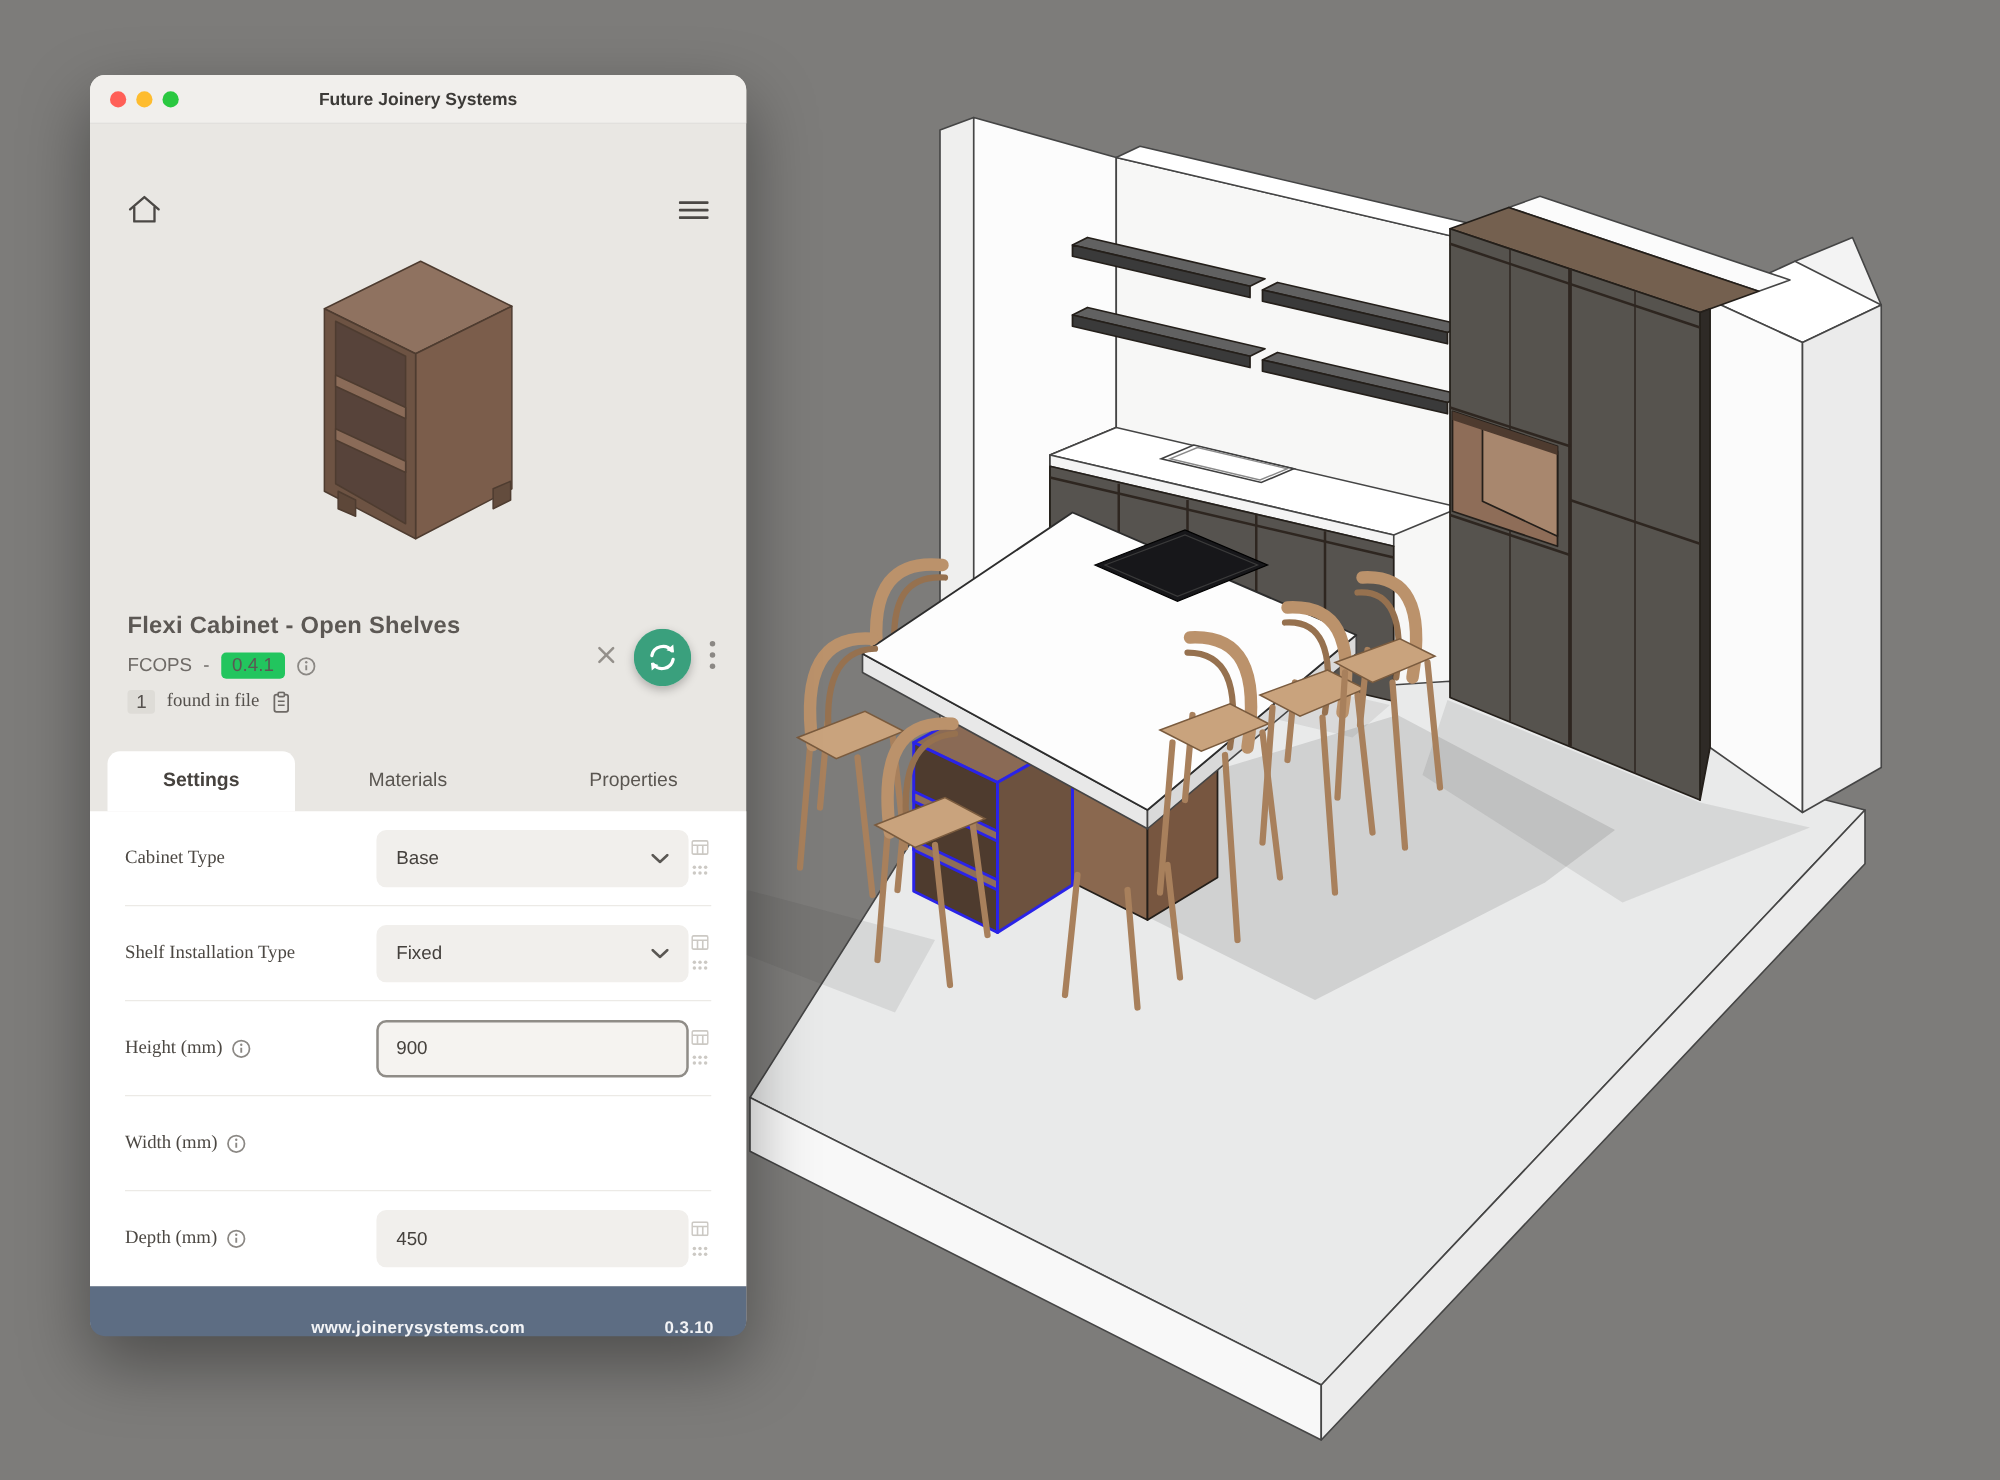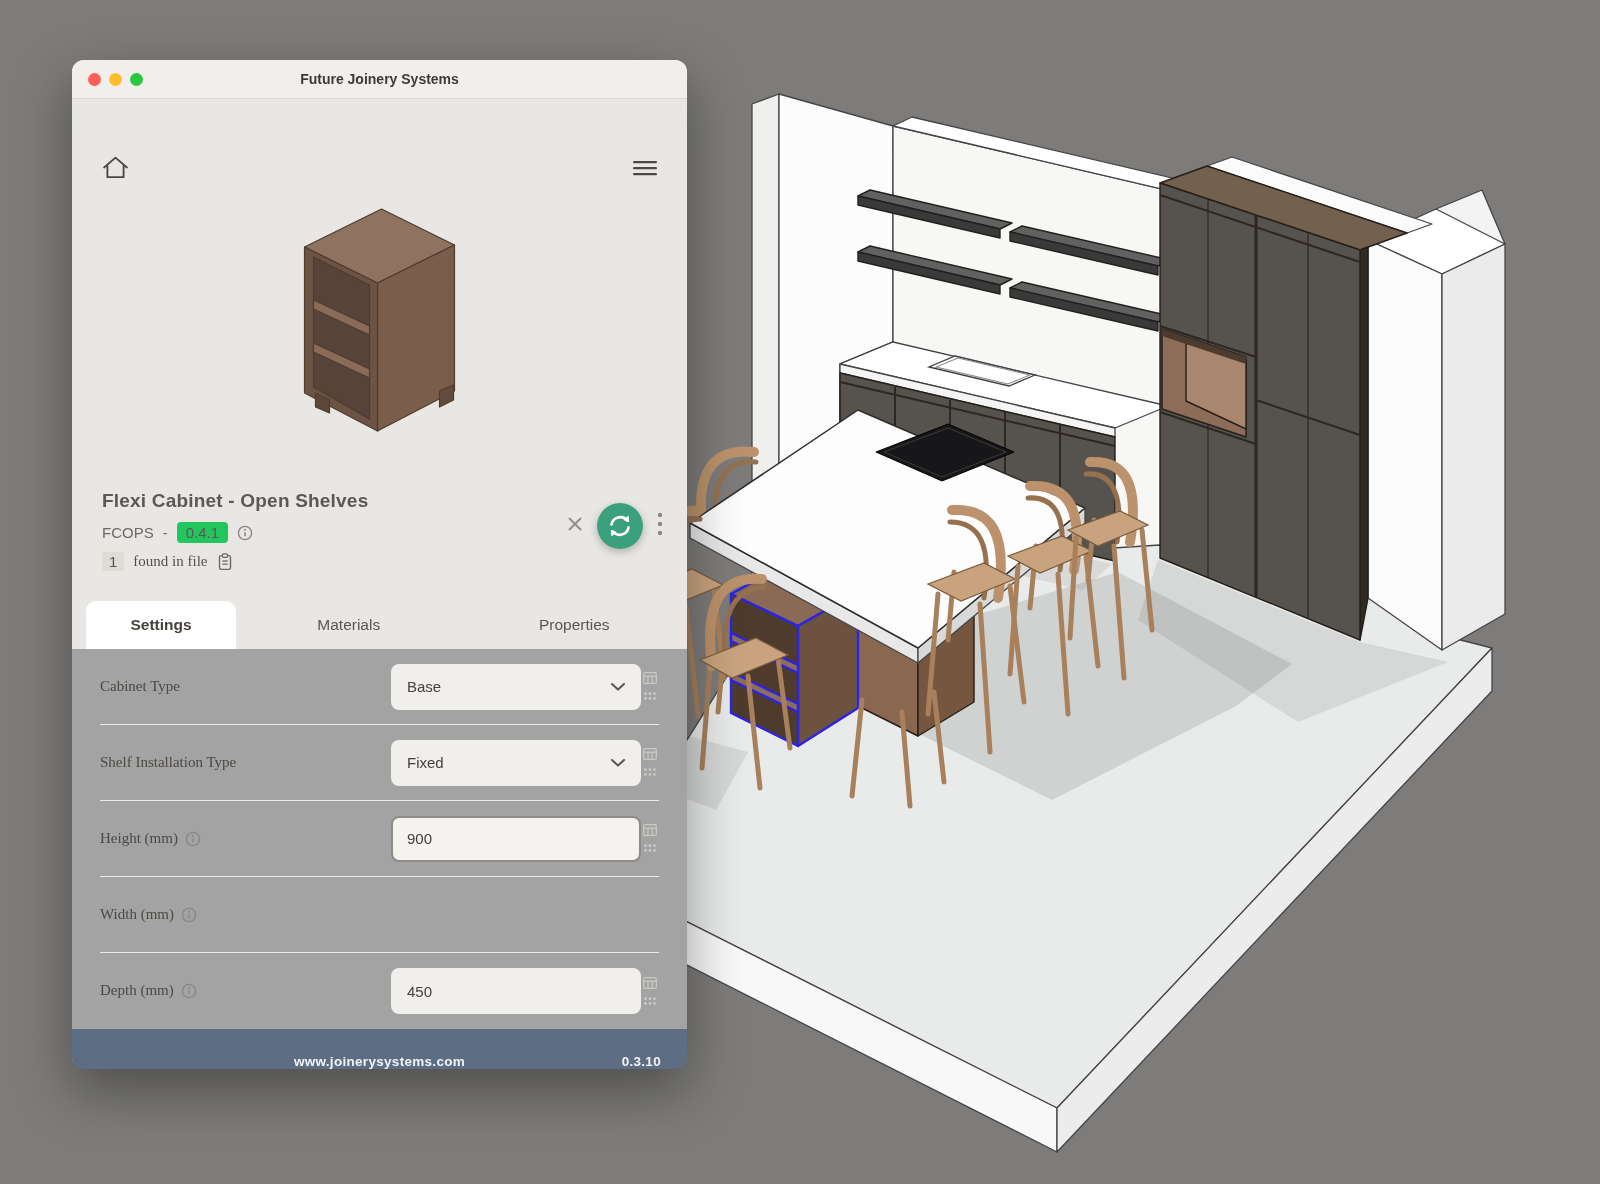--- a/index.html
+++ b/index.html
@@ -10,21 +10,21 @@
   .e{stroke:#454545;stroke-width:1.3;stroke-linejoin:round;}
   .ed{stroke:#241f1a;stroke-width:1.4;stroke-linejoin:round;}
   .frameline{stroke:#2e2620;fill:none;stroke-linejoin:round;}
   .leg{stroke:#a8805c;stroke-width:5;stroke-linecap:round;}
   .backrest{stroke:#bb926b;stroke-width:10;fill:none;stroke-linecap:round;}
   .backrest2{stroke:#96714f;stroke-width:5;fill:none;stroke-linecap:round;}
   .seat{fill:#c9a37d;stroke:#7a5b3e;stroke-width:1.2;}
   .blue{stroke:#2a23e8;stroke-width:2.4;stroke-linejoin:round;}
   .shadow{fill:#3c3c3c;}
   
-  .panel{position:absolute;left:72px;top:60px;width:615px;height:1008px;background:#e9e7e3;
+  .panel{position:absolute;left:72px;top:60px;width:525px;height:1008px;background:#e9e7e3;
          border-radius:12px;box-shadow:0 22px 55px rgba(0,0,0,.38);display:flex;flex-direction:column;z-index:5;}
   .titlebar{flex:0 0 38px;background:#f1efec;border-bottom:1px solid #dcdad6;border-radius:12px 12px 0 0;
             position:relative;display:flex;align-items:center;justify-content:center;}
   .traffic{position:absolute;left:16px;top:0;height:100%;display:flex;align-items:center;gap:8px;}
   .tl{width:13px;height:13px;border-radius:50%;display:inline-block;}
   .title{font-size:14px;font-weight:bold;color:#3c3a37;}
   .upper{flex:0 0 550px;position:relative;display:flex;flex-direction:column;}
   .iconrow{display:flex;justify-content:space-between;align-items:center;padding:56px 30px 0;}
   .homeico svg,.burger svg{display:block;}
   .preview{height:252px;margin-top:14px;display:flex;align-items:center;justify-content:center;}
@@ -34,21 +34,21 @@
   .verbox{background:#22c55e;border-radius:4px;padding:2px 9px;color:#5c5854;}
   .foundrow{margin-top:9px;display:flex;align-items:center;gap:9px;font-size:15px;color:#55514d;
             font-family:"Liberation Serif",serif;}
   .countbox{background:#dedcd7;border-radius:3px;padding:1px 7px;font-family:"Liberation Sans",sans-serif;}
   .actions{position:absolute;right:24px;top:404px;display:flex;align-items:center;gap:14px;}
   .closex{color:#94908b;cursor:default;}
   .syncbtn{width:46px;height:46px;border-radius:50%;box-shadow:0 3px 8px rgba(0,0,0,.25);display:block;}
   .tabs{margin-top:auto;display:flex;align-items:flex-end;height:48px;padding-left:14px;}
   .tab{flex:1;display:flex;align-items:center;justify-content:center;height:48px;font-size:15.5px;color:#5a5651;}
   .tab.active{flex:0 0 150px;background:#ffffff;border-radius:10px 10px 0 0;font-weight:bold;color:#46423e;}
-  .form{flex:1;background:#a3a3a3;padding:0 28px;}
+  .form{flex:1;background:#ffffff;padding:0 28px;}
   .row{display:flex;align-items:center;height:76px;border-bottom:1px solid #eceae6;box-sizing:border-box;}
   .row:last-child{border-bottom:none;}
   .label{flex:1;font-family:"Liberation Serif",serif;font-size:15px;color:#4c4843;line-height:1.3;
          display:flex;align-items:center;gap:7px;padding-right:8px;}
   .fieldwrap{display:flex;align-items:center;}
   .field{width:250px;height:46px;background:#f1efec;border-radius:8px;display:flex;align-items:center;
          padding:0 14px;box-sizing:border-box;font-size:15px;color:#45413d;border:2px solid transparent;}
   .field.select{justify-content:space-between;}
   .field.focused{border-color:#8f8c87;background:#f5f3f0;}
   input.val{border:none;background:transparent;outline:none;font:inherit;color:inherit;width:100%;padding:0;}

